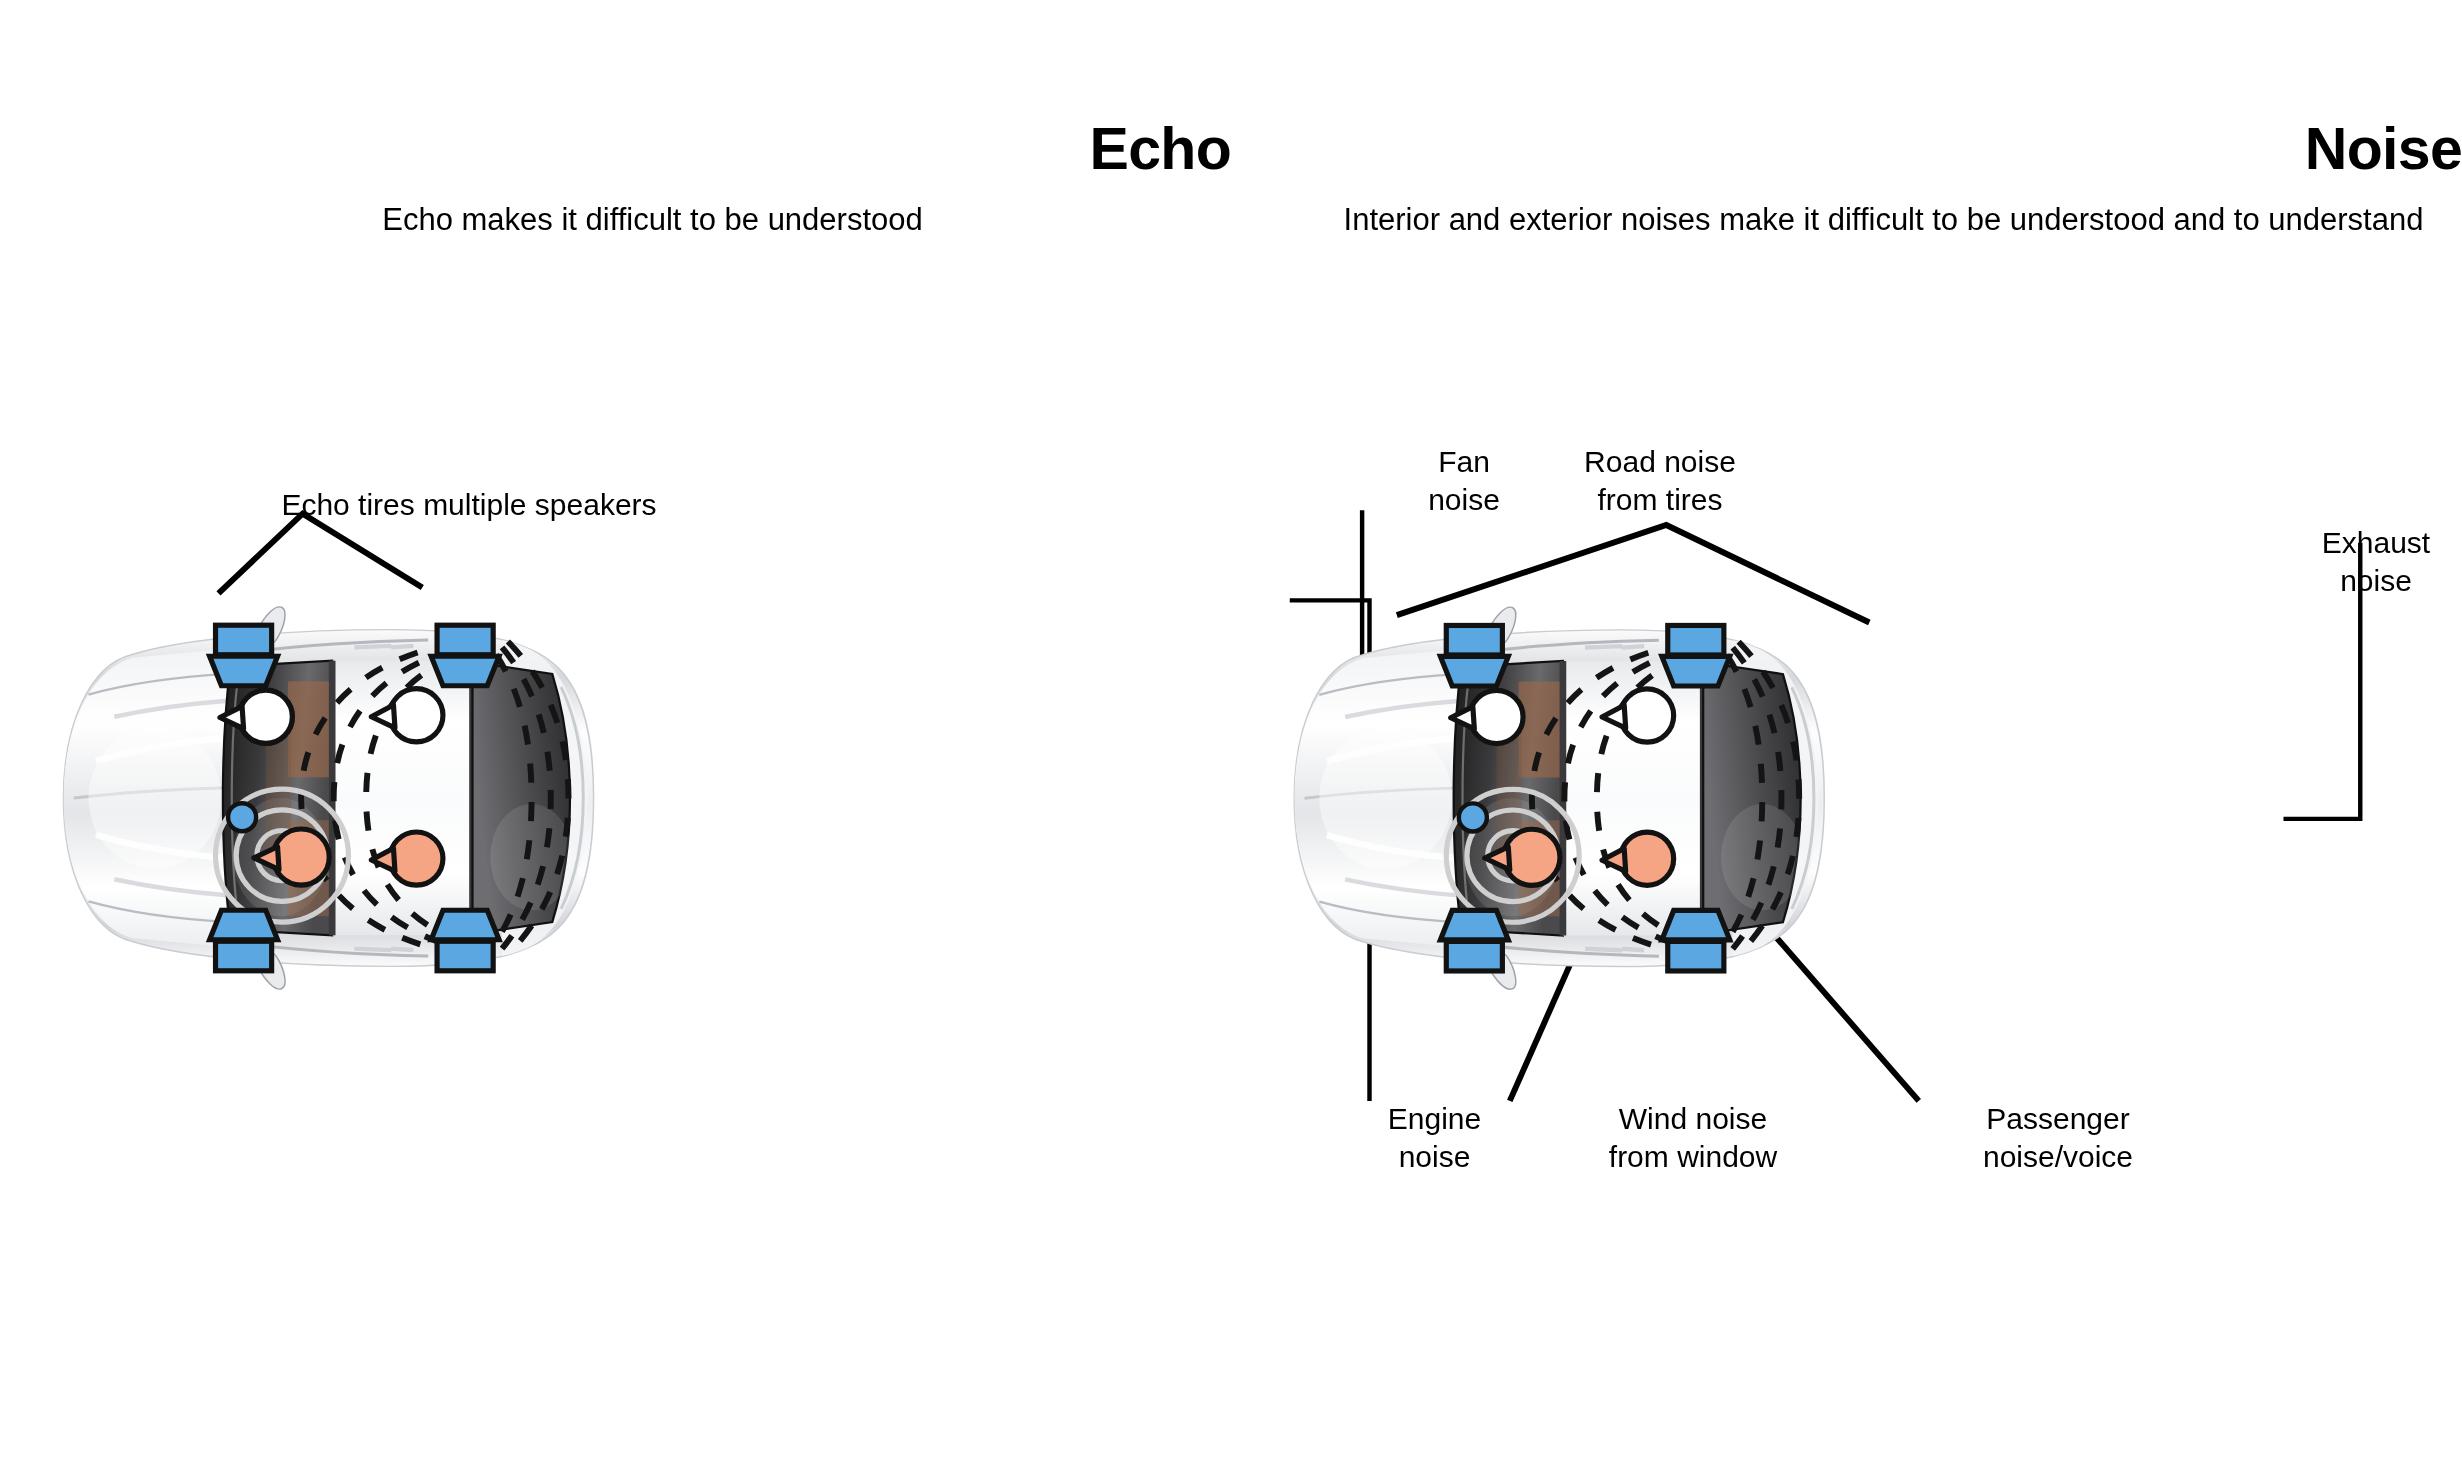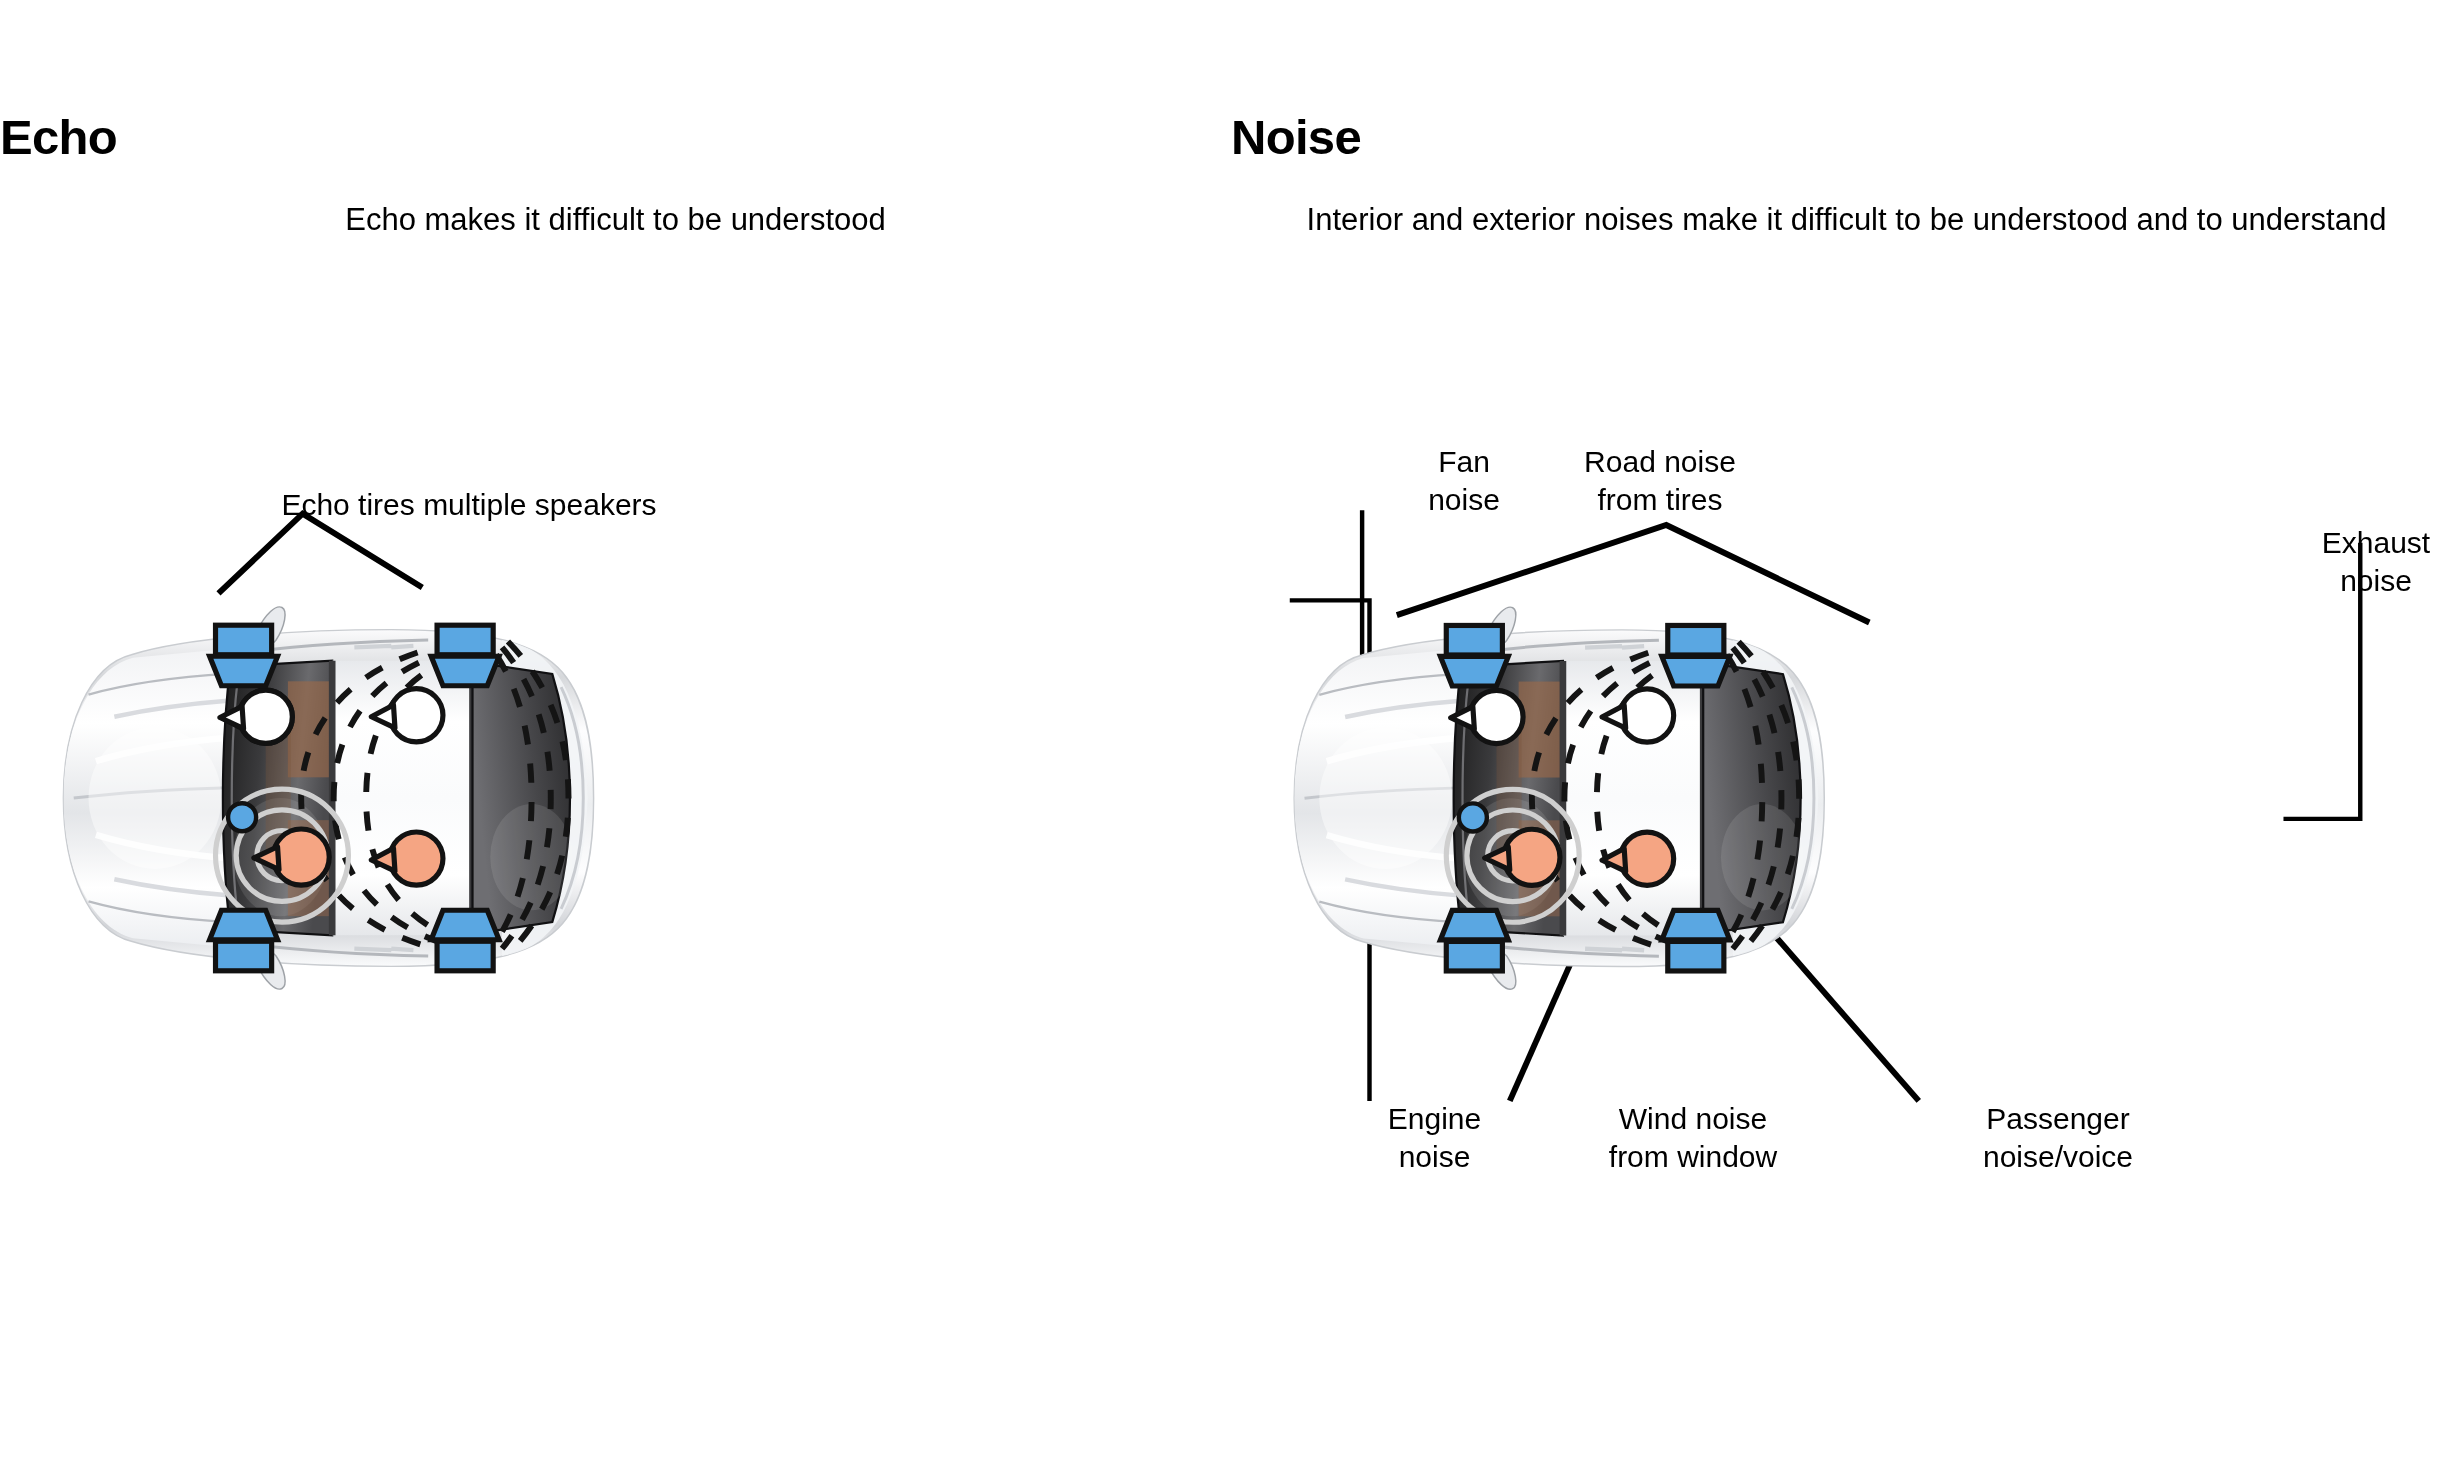--- a/index.html
+++ b/index.html
@@ -1,22 +1,22 @@
 <!DOCTYPE html>
 <html style="font-size:11.8px"><head>
 <meta charset="utf-8">
 <style>
   html,body{margin:0;padding:0;background:#ffffff;}
   body{width:2462px;height:1477px;font-family:"Liberation Sans",sans-serif;color:#000;overflow:hidden;}
   #root{position:relative;width:2462px;height:1477px;background:#fff;}
   .panel{position:absolute;top:0;height:1477px;}
   #panel-echo{left:0;width:1231px;}
   #panel-noise{left:1231px;width:1231px;}
-  .panel-title{position:absolute;width:100%;text-align:left;font-size:49px;font-weight:bold;letter-spacing:-0.7px;line-height:1;}
-  .panel-sub{position:absolute;width:100%;text-align:center;font-size:31px;font-weight:normal;line-height:1.22;}
+  .panel-title{position:absolute;width:100%;text-align:right;font-size:59px;font-weight:bold;letter-spacing:-0.7px;line-height:1;}
+  .panel-sub{position:absolute;width:100%;text-align:center;font-size:31px;font-weight:normal;line-height:1.22;margin-left:37px;}
   #echo-title{top:80px;}
   #echo-sub{top:170px;}
   #noise-title{top:80px;}
   #noise-sub{top:170px;}
   .callout{position:absolute;font-size:30px;line-height:1.26;text-align:center;white-space:pre-line;}
   svg.carsvg{position:absolute;display:block;}
   .lead{stroke:#000;fill:none;stroke-width:6;}
   .lead-thick{stroke:#000;fill:none;stroke-width:8;}
   .echo-arc{stroke:#141414;fill:none;stroke-width:8;stroke-dasharray:26 26;stroke-linecap:butt;}
   .ring{stroke:#cfcfcf;fill:none;stroke-width:7;}

